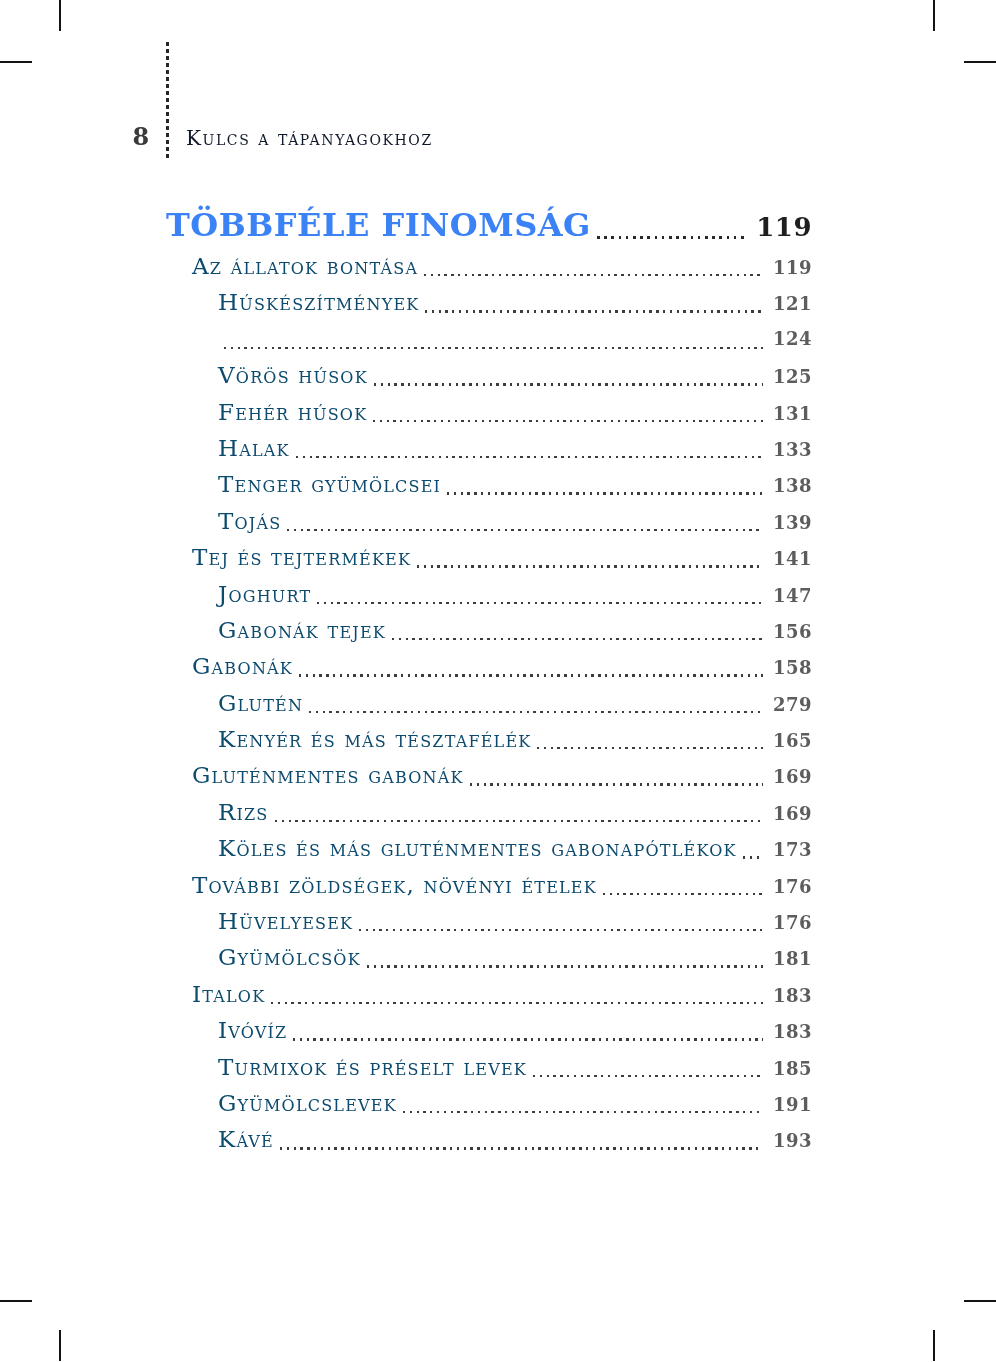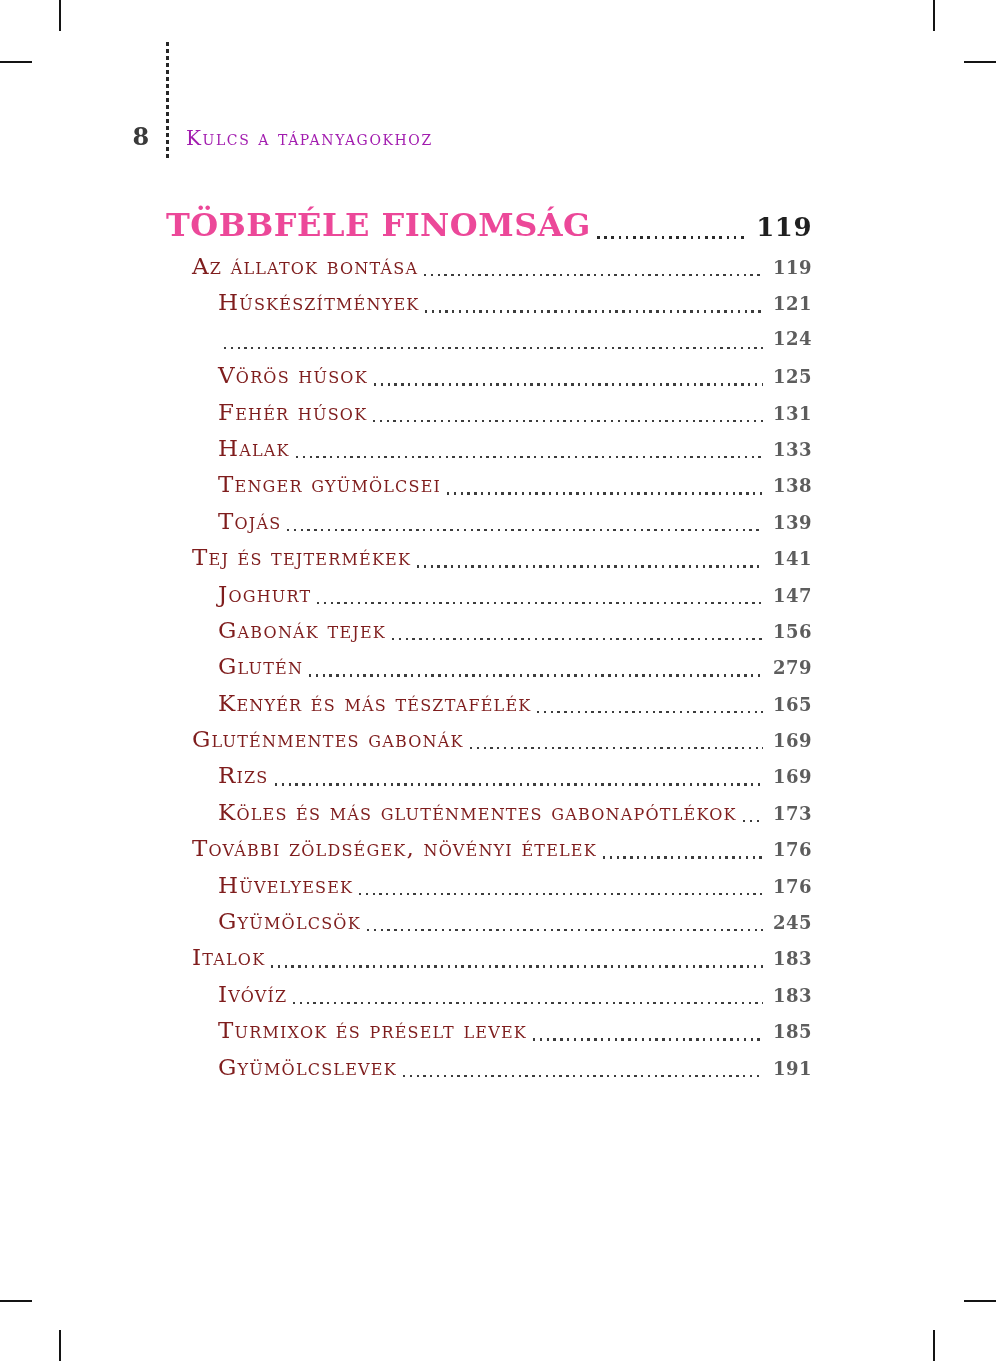--- a/index.html
+++ b/index.html
@@ -32,21 +32,21 @@
     text-align: center; line-height: 30px; letter-spacing: 0.5px;
   }
   .header-rule {
     position: absolute; left: 166px; top: 42px; width: 3px; height: 118px;
     background: repeating-linear-gradient(to bottom, #262626 0 4px, transparent 4px 7px);
   }
   .running-header {
     position: absolute; left: 186px; top: 123px;
     font-size: 20px; line-height: 30px;
     font-variant: small-caps; letter-spacing: 1.6px;
-    color: #a21caf;
+    color: #0f172a;
   }
 
   
   .toc {
     position: absolute; left: 166px; top: 202px; right: 184px;
   }
   .toc-row {
     display: flex; align-items: baseline;
   }
   .toc-row .label { white-space: nowrap; }
@@ -54,32 +54,32 @@
     flex: 1 1 auto; align-self: flex-end;
     height: 2.4px; margin: 0 10px 8px 6px;
     background: repeating-linear-gradient(to right, #3c3c3c 0 2.3px, transparent 2.3px 6.8px);
   }
   .toc-row .num {
     white-space: nowrap; font-weight: bold; letter-spacing: 0.5px;
   }
 
   .row-title { height: 46px; line-height: 46px; }
   .row-title .label {
-    font-size: 32px; font-weight: bold; color: #ec4899;
+    font-size: 32px; font-weight: bold; color: #3b82f6;
     text-transform: uppercase; letter-spacing: 0.5px;
   }
   .row-title .leader {
     height: 3px; margin-bottom: 9px;
     background: repeating-linear-gradient(to right, #2a2a2a 0 2.6px, transparent 2.6px 7.2px);
   }
   .row-title .num { font-size: 26px; color: #1f1f1f; }
 
   .row-entry { height: 36.4px; line-height: 36.4px; }
   .row-entry .label {
-    font-size: 23px; color: #7f1d1d;
+    font-size: 23px; color: #0c4a6e;
     font-variant: small-caps; letter-spacing: 1.2px;
   }
   .row-entry .num { font-size: 18px; color: #5d5d5d; }
   .row-entry.lvl1 { padding-left: 26px; }
   .row-entry.lvl2 { padding-left: 52px; justify-content: flex-end; }
 </style>
 </head>
 <body>
 
 <div class="sheet">
@@ -151,20 +151,25 @@
         <div class="toc-row row-entry lvl2">
           <span class="label">Joghurt</span>
           <span class="leader"></span>
           <span class="num">147</span>
         </div>
         <div class="toc-row row-entry lvl2">
           <span class="label">Gabonák tejek</span>
           <span class="leader"></span>
           <span class="num">156</span>
         </div>
+        <div class="toc-row row-entry lvl1">
+          <span class="label">Gabonák</span>
+          <span class="leader"></span>
+          <span class="num">158</span>
+        </div>
         <div class="toc-row row-entry lvl2">
           <span class="label">Glutén</span>
           <span class="leader"></span>
           <span class="num">279</span>
         </div>
         <div class="toc-row row-entry lvl2">
           <span class="label">Kenyér és más tésztafélék</span>
           <span class="leader"></span>
           <span class="num">165</span>
         </div>
@@ -189,38 +194,43 @@
           <span class="num">176</span>
         </div>
         <div class="toc-row row-entry lvl2">
           <span class="label">Hüvelyesek</span>
           <span class="leader"></span>
           <span class="num">176</span>
         </div>
         <div class="toc-row row-entry lvl2">
           <span class="label">Gyümölcsök</span>
           <span class="leader"></span>
-          <span class="num">245</span>
+          <span class="num">181</span>
         </div>
         <div class="toc-row row-entry lvl1">
           <span class="label">Italok</span>
           <span class="leader"></span>
           <span class="num">183</span>
         </div>
         <div class="toc-row row-entry lvl2">
           <span class="label">Ivóvíz</span>
           <span class="leader"></span>
           <span class="num">183</span>
         </div>
         <div class="toc-row row-entry lvl2">
           <span class="label">Turmixok és préselt levek</span>
           <span class="leader"></span>
           <span class="num">185</span>
         </div>
         <div class="toc-row row-entry lvl2">
           <span class="label">Gyümölcslevek</span>
           <span class="leader"></span>
           <span class="num">191</span>
+        </div>
+        <div class="toc-row row-entry lvl2">
+          <span class="label">Kávé</span>
+          <span class="leader"></span>
+          <span class="num">193</span>
         </div>
       </div>
   </div>
 
 </div>
 
 </body></html>

